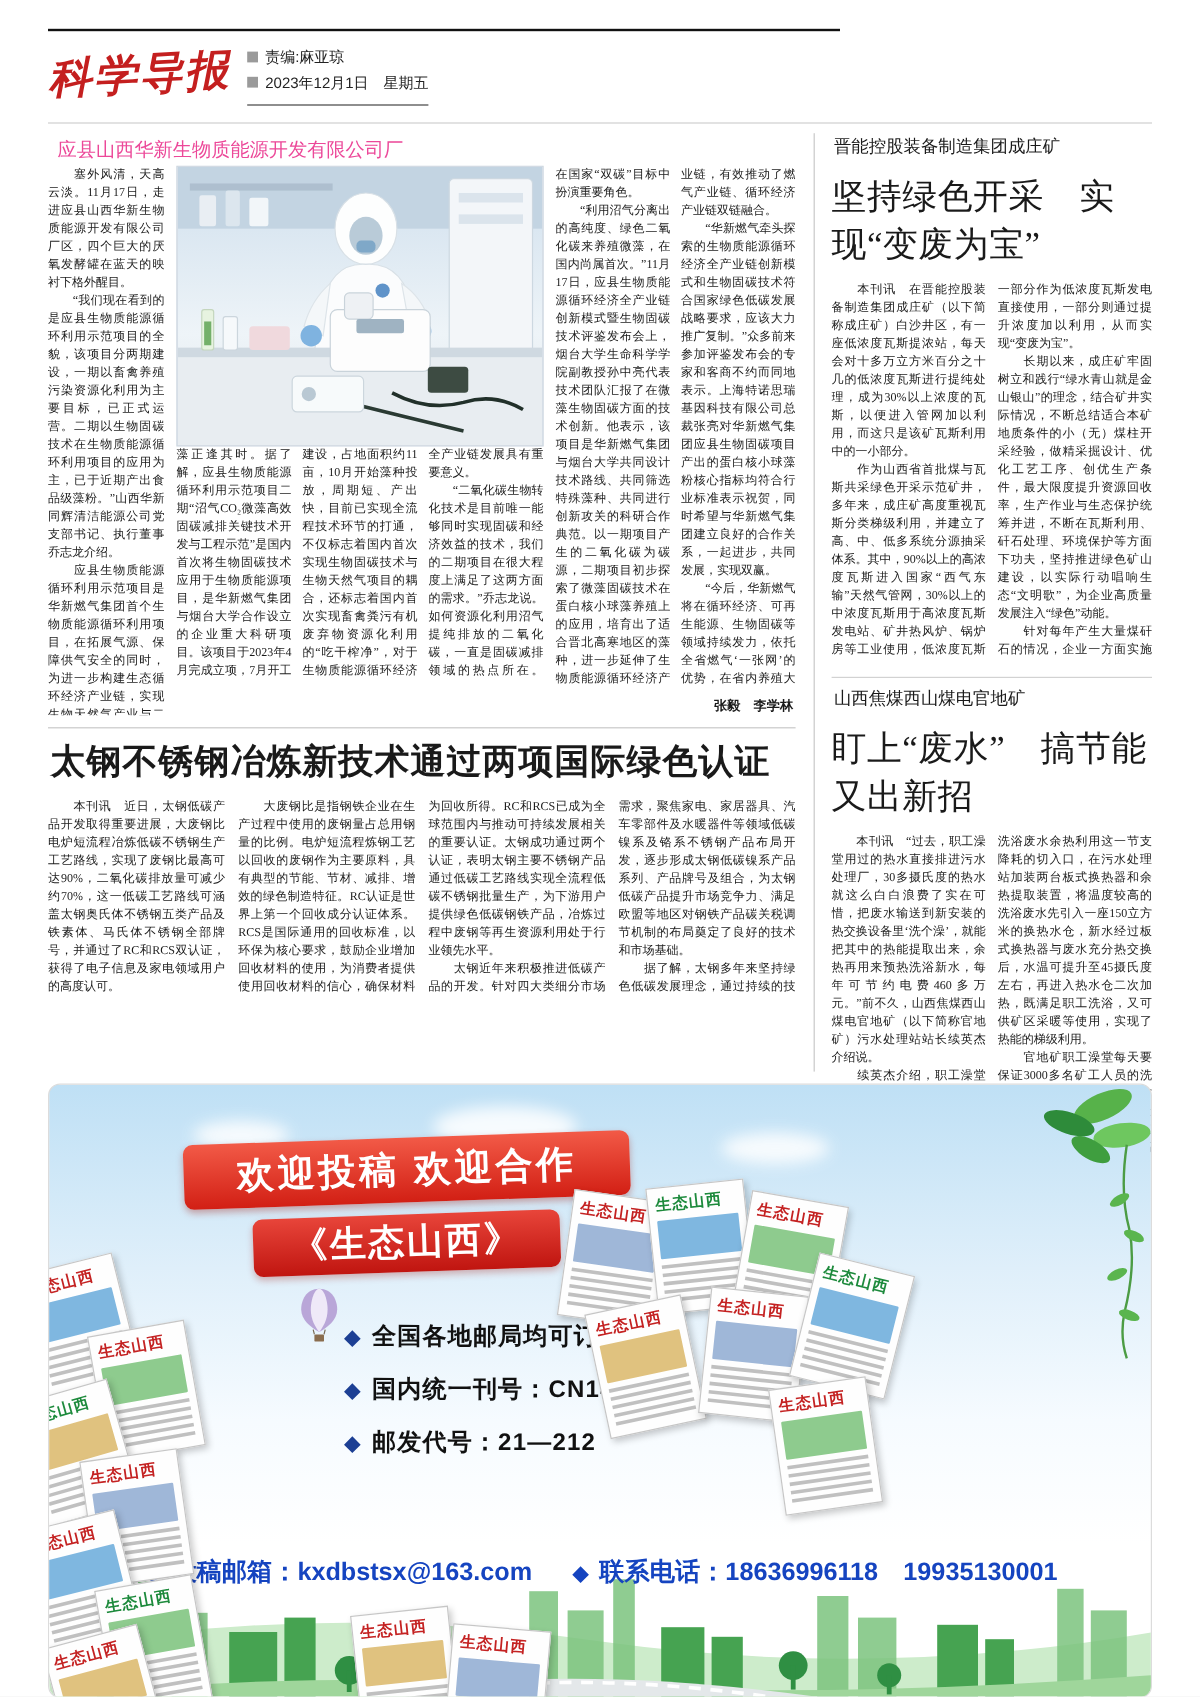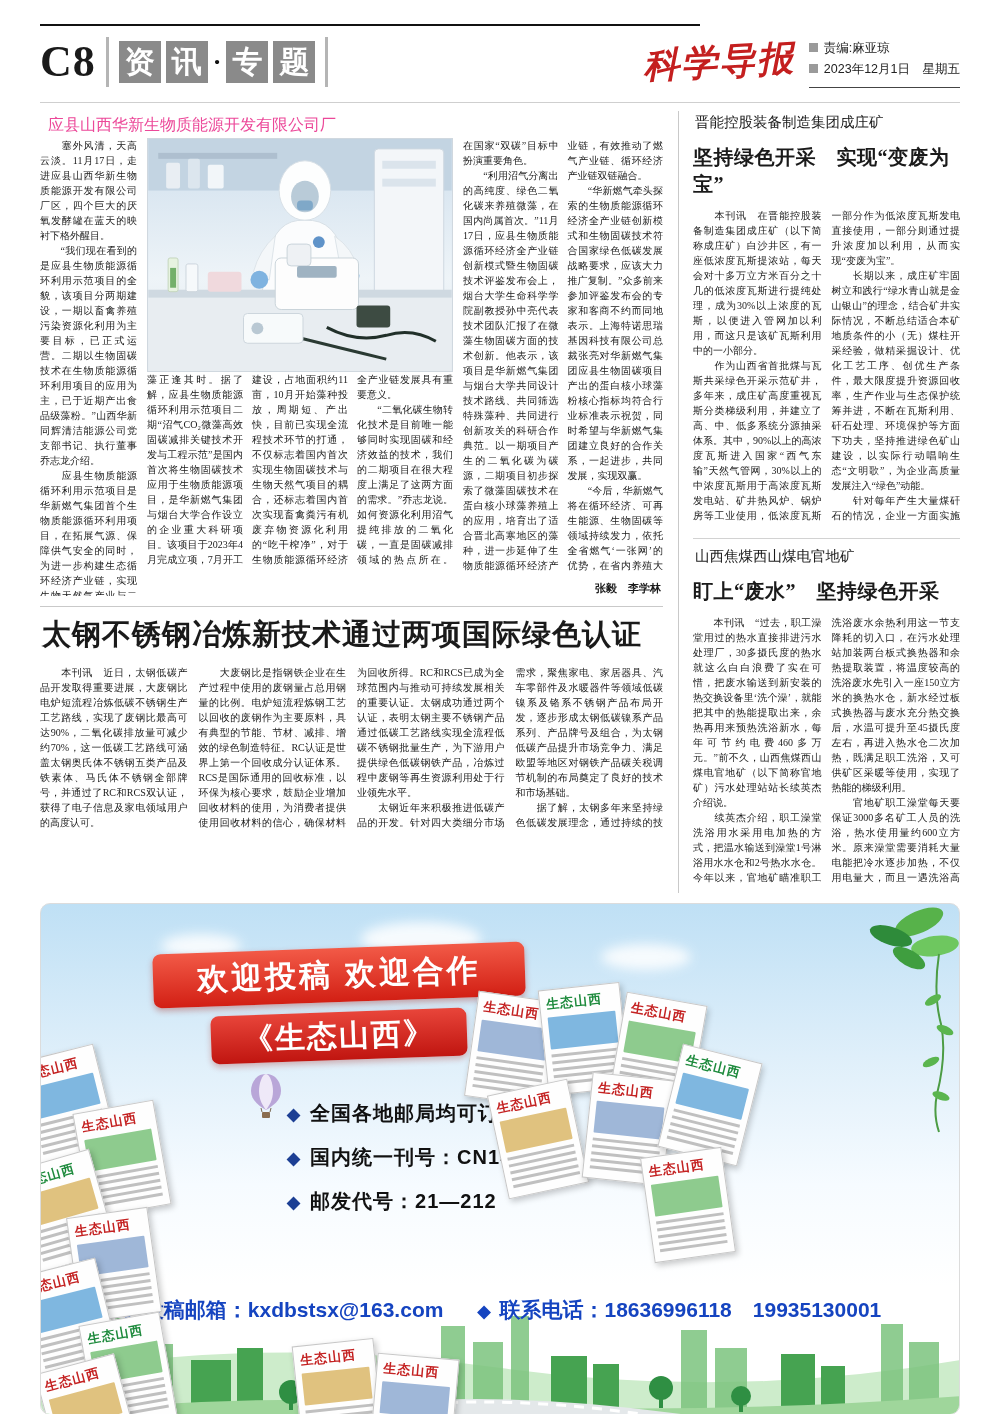--- a/index.html
+++ b/index.html
@@ -48,21 +48,21 @@
 
   .lsep { height:1px; background:#c9c9c9; margin:10px 0 8px; }
 
   
   .steel-headline { font-family:"Liberation Sans",sans-serif; font-weight:900; font-size:29px;
                     letter-spacing:1px; margin:2px 0 10px 2px; }
   .steel-body { column-count:4; column-gap:11px; height:165px; }
 
   
   .rail-kicker { font-family:"Liberation Sans",sans-serif; font-size:14.5px; margin:2px 0 4px 2px; }
-  .rail-headline { font-weight:700; font-size:20px; letter-spacing:.5px; margin:12px 0 10px;
+  .rail-headline { font-weight:400; font-size:29px; letter-spacing:.5px; margin:12px 0 10px;
                    font-family:"Liberation Serif",serif; }
   .rail-body { column-count:2; column-gap:10px; }
   .rail-body.b1 { height:320px; }
   .rail-body.b2 { height:276px; }
   .rail-sep { height:1px; background:#d2d2d2; margin:10px 0 8px; }
 
   
   .ad { position:relative; margin-top:10px; width:920px; height:512px; border:1px solid #dcdcdc;
         border-radius:10px; overflow:hidden;
         background:linear-gradient(180deg,#bfe0f5 0%, #dfeffa 30%, #f6fbff 55%, #ffffff 75%); }
@@ -92,32 +92,20 @@
   .vine { position:absolute; right:0; top:0; }
 </style>
 </head>
 <body>
 
 <div class="page">
 
   <div class="top-rule"></div>
 
   <header class="hdr">
-    <div class="hdr-left">
-      <span class="page-no">C8</span>
-      <span class="vbar"></span>
-      <span class="sec-blocks">
-        <span class="sec-block">资</span>
-        <span class="sec-block">讯</span>
-        <span class="sec-dot">·</span>
-        <span class="sec-block">专</span>
-        <span class="sec-block">题</span>
-      </span>
-      <span class="vbar"></span>
-    </div>
     <div class="hdr-right">
       <div class="paper-name">科学导报</div>
       <div class="edit-block">
         <div><span class="sq"></span><span>责编:麻亚琼</span></div>
         <div><span class="sq"></span><span>2023年12月1日</span>　<span>星期五</span></div>
       </div>
     </div>
   </header>
   <div class="hdr-hairline"></div>
 
@@ -207,21 +195,21 @@
         <h2 class="rail-headline">坚持绿色开采　实现“变废为宝”</h2>
         <div class="bodytext rail-body b1">　　本刊讯　在晋能控股装备制造集团成庄矿（以下简称成庄矿）白沙井区，有一座低浓度瓦斯提浓站，每天会对十多万立方米百分之十几的低浓度瓦斯进行提纯处理，成为30%以上浓度的瓦斯，以便进入管网加以利用，而这只是该矿瓦斯利用中的一小部分。
 　　作为山西省首批煤与瓦斯共采绿色开采示范矿井，多年来，成庄矿高度重视瓦斯分类梯级利用，并建立了高、中、低多系统分源抽采体系。其中，90%以上的高浓度瓦斯进入国家“西气东输”天然气管网，30%以上的中浓度瓦斯用于高浓度瓦斯发电站、矿井热风炉、锅炉房等工业使用，低浓度瓦斯一部分作为低浓度瓦斯发电直接使用，一部分则通过提升浓度加以利用，从而实现“变废为宝”。
 　　长期以来，成庄矿牢固树立和践行“绿水青山就是金山银山”的理念，结合矿井实际情况，不断总结适合本矿地质条件的小（无）煤柱开采经验，做精采掘设计、优化工艺工序、创优生产条件，最大限度提升资源回收率，生产作业与生态保护统筹并进，不断在瓦斯利用、矸石处理、环境保护等方面下功夫，坚持推进绿色矿山建设，以实际行动唱响生态“文明歌”，为企业高质量发展注入“绿色”动能。
 　　针对每年产生大量煤矸石的情况，企业一方面实施填沟造地，以增加耕地、绿化造福一方百姓；另一方面，积极开展废弃巷道矸石充填试验、煤矸石综合利用等技术研究，探索矸石资源化利用成套方案，勇蹚矸石处理新路子。此外，持续加大对矿区环保设施、洗选厂、废旧物资库等重点区域的日常巡查和问题整改力度，确保水、气、声、渣达标排放，坚决守牢环保底线、红线，推动矿井绿色低碳发展。
 　　成庄矿通风部主任师程伟说：“我们将认真贯彻关于推进绿色开采的相关要求，着力煤与瓦斯共采技术研究，不断提高瓦斯抽采率和利用率，真正让原本威胁矿井安全生产的‘瓦斯猛虎’变为无污染的‘绿色能源’，为建设世界一流现代化综合能源企业集团贡献力量。”（刘青）</div>
       </article>
       <div class="rail-sep"></div>
       <article>
         <div class="rail-kicker">山西焦煤西山煤电官地矿</div>
-        <h2 class="rail-headline">盯上“废水”　坚持绿色开采</h2>
+        <h2 class="rail-headline">盯上“废水”　搞节能又出新招</h2>
         <div class="bodytext rail-body b2">　　本刊讯　“过去，职工澡堂用过的热水直接排进污水处理厂，30多摄氏度的热水就这么白白浪费了实在可惜，把废水输送到新安装的热交换设备里‘洗个澡’，就能把其中的热能提取出来，余热再用来预热洗浴新水，每年可节约电费460多万元。”前不久，山西焦煤西山煤电官地矿（以下简称官地矿）污水处理站站长续英杰介绍说。
 　　续英杰介绍，职工澡堂洗浴用水采用电加热的方式，把温水输送到澡堂1号淋浴用水水仓和2号热水水仓。今年以来，官地矿瞄准职工洗浴废水余热利用这一节支降耗的切入口，在污水处理站加装两台板式换热器和余热提取装置，将温度较高的洗浴废水先引入一座150立方米的换热水仓，新水经过板式换热器与废水充分热交换后，水温可提升至45摄氏度左右，再进入热水仓二次加热，既满足职工洗浴，又可供矿区采暖等使用，实现了热能的梯级利用。
 　　官地矿职工澡堂每天要保证3000多名矿工人员的洗浴，热水使用量约600立方米。原来澡堂需要消耗大量电能把冷水逐步加热，不仅用电量大，而且一遇洗浴高峰，水温波动大、热水供应紧张。针对这一情况，官地矿研究上马了澡堂热水供应环节改造，把洗浴废水“吃干榨净”，既减少了废水直排，又盘活了余热资源，是理想的绿色环保节能改造。
 　　“下一步，官地矿还将继续在节支降耗、绿色矿山建设上出实招，让更多的‘废水’变成‘宝贝’，为矿井高质量发展贡献力量。”续英杰说。（张秀丽　苗变玲）</div>
       </article>
     </aside>
   </div>
 
   <section class="ad">
     <div class="cloud" style="left:320px; top:18px; width:120px; height:34px;"></div>

